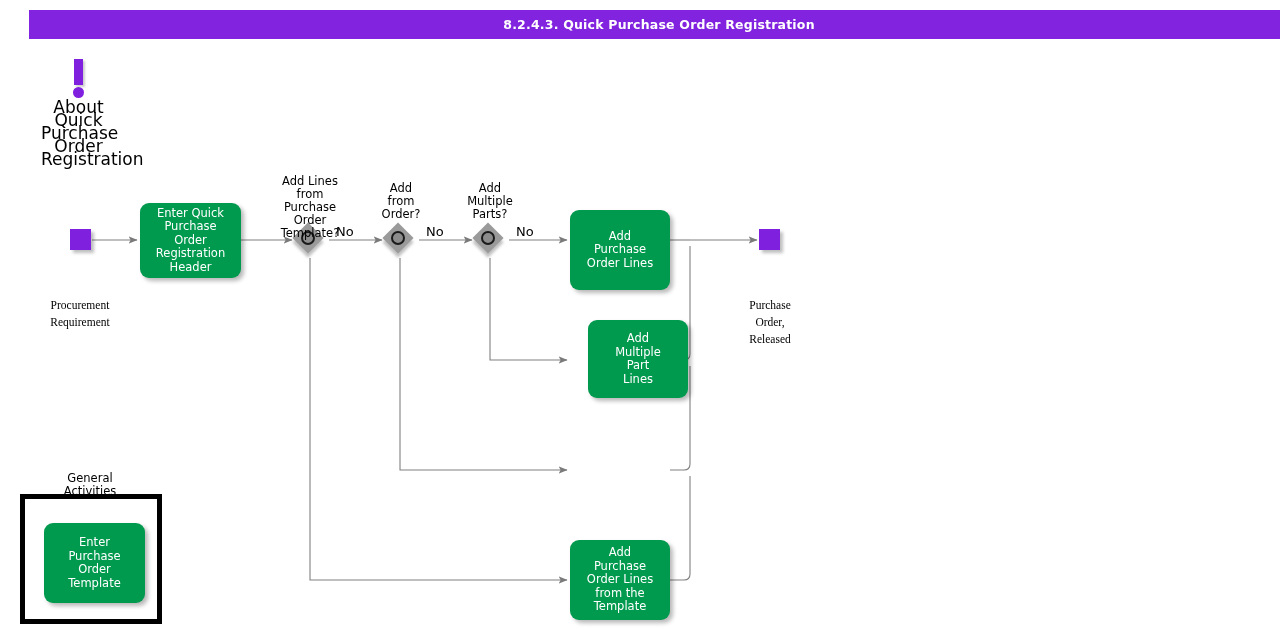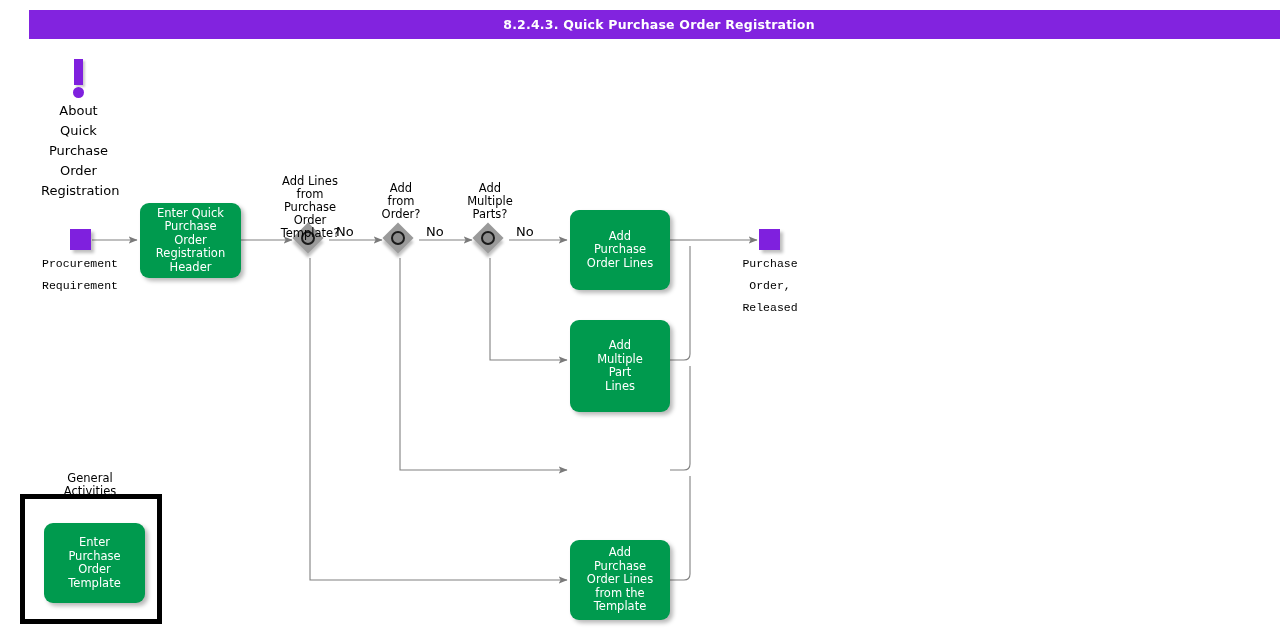--- a/index.html
+++ b/index.html
@@ -113,26 +113,27 @@
   
   .event {
     position: absolute;
     width: 21px;
     height: 21px;
     background: #7F20DE;
     box-shadow: 3px 3px 3px rgba(0,0,0,0.25);
   }
   .event-label {
     position: absolute;
-    font-family: Liberation Mono, monospace;
+    font-family: Liberation Serif, serif;
     font-size: 11.5px;
-    line-height: 22px;
-    color: #000000;
-    text-align: center;
-    white-space: pre-line;
+    line-height: 17px;
+    color: #000000;
+    text-align: center;
+    white-space: pre-line;
+    margin-top: 44px;
   }
 
   
   .flow-label {
     position: absolute;
     font-family: "DejaVu Sans", sans-serif;
     font-size: 13px;
     color: #000000;
     white-space: nowrap;
   }
@@ -158,22 +159,22 @@
     height: 11px;
     border-radius: 50%;
     background: #7F20DE;
   }
   .ann-label {
     position: absolute;
     left: -25px;
     top: 42px;
     width: 75px;
     font-family: "DejaVu Sans", sans-serif;
-    font-size: 13px;
-    line-height: 20px;
+    font-size: 17px;
+    line-height: 13px;
     color: #000000;
     text-align: center;
     white-space: pre-line;
   }
 
   
   .pool {
     position: absolute;
     border: 5px solid #000000;
     background: #ffffff;
@@ -281,21 +282,21 @@
   <div class="gw-label" style="left:452px; top:182px; width:76px;">Add
 Multiple
 Parts?</div>
   <div class="flow-label" style="left:516px; top:224px;">No</div>
 
   <div class="task" style="left:570px; top:210px; width:100px; height:80px;">
     <span class="task-label">Add Purchase
 Order Lines</span>
   </div>
 
-  <div class="task" style="left:570px; top:320px; width:100px; height:92px;">
+  <div class="task" style="left:588px; top:320px; width:100px; height:78px;">
     <span class="task-label">Add Multiple Part
 Lines</span>
   </div>
 
 
   <div class="task" style="left:570px; top:540px; width:100px; height:80px;">
     <span class="task-label">Add Purchase
 Order Lines
 from the
 Template</span>

